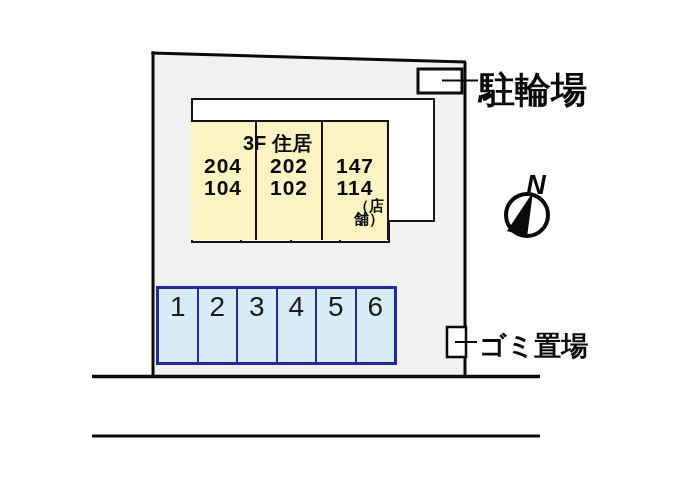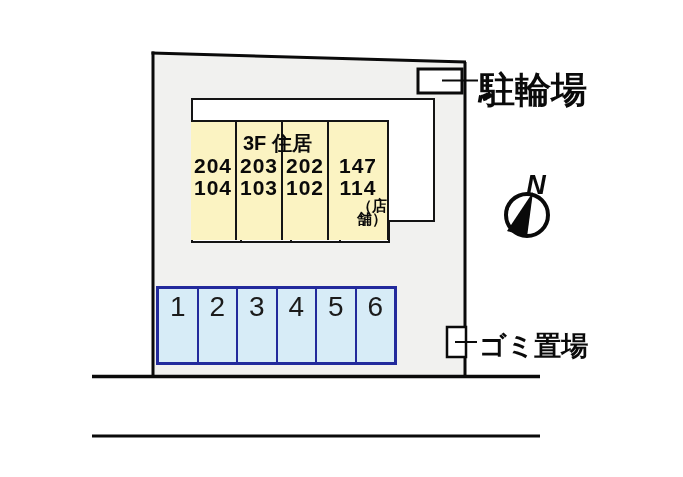--- a/index.html
+++ b/index.html
@@ -104,23 +104,20 @@
   </svg>
 
 
   <div class="building"></div>
 
   <div class="unit-row">
     <div class="unit-cell">
       <div class="unit-nums"><span>204</span><br><span>104</span></div>
     </div>
     <div class="unit-cell">
-      <div class="unit-nums"><span>203</span><br><span>103</span></div>
-    </div>
-    <div class="unit-cell">
       <div class="unit-nums"><span>202</span><br><span>102</span></div>
     </div>
     <div class="unit-cell">
       <div class="unit-nums"><span>147</span><br><span>114</span></div>
       <div class="unit-note">（店舗）</div>
     </div>
   </div>
 
   <div class="floor-label">3F 住居</div>
 

